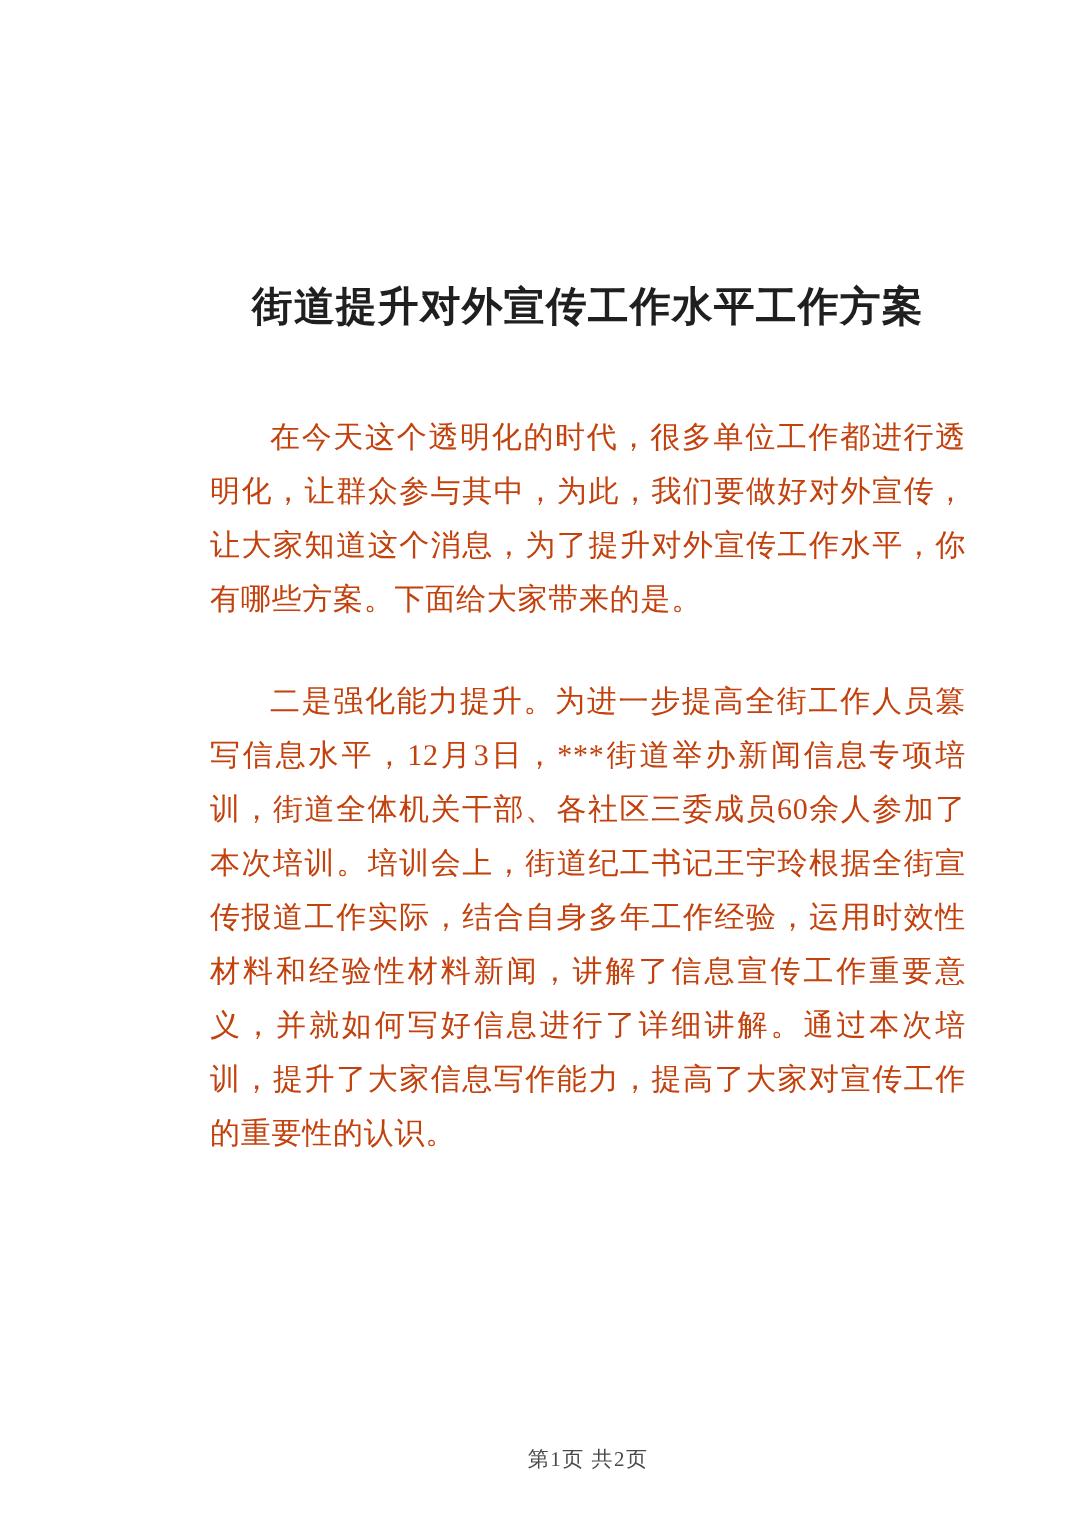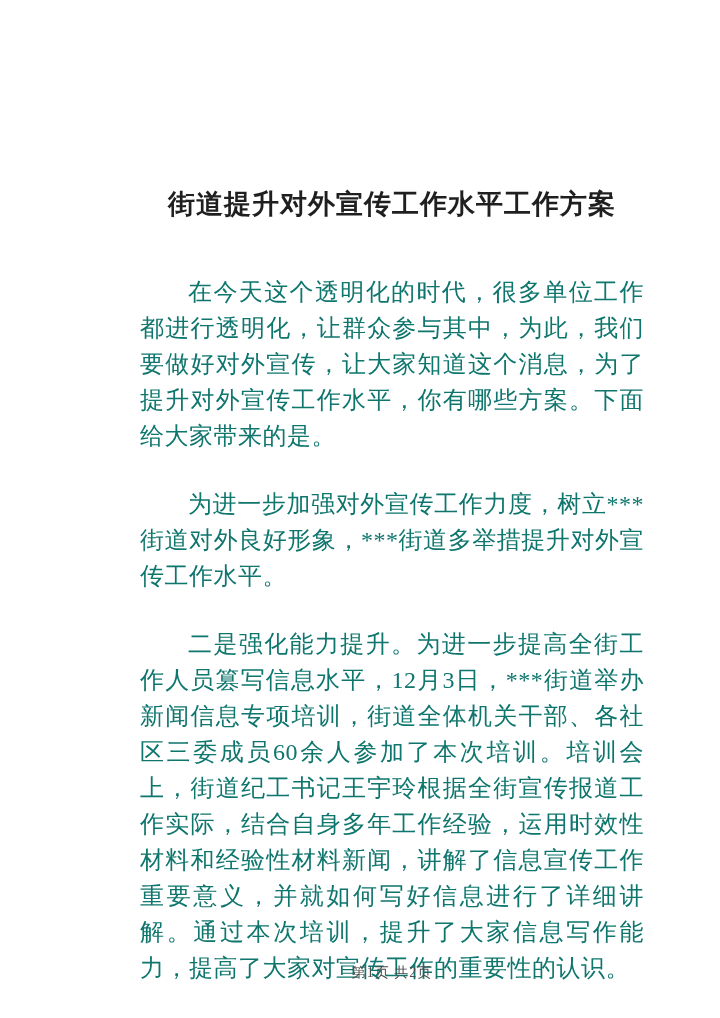--- a/index.html
+++ b/index.html
@@ -31,26 +31,26 @@
       font-size: 27px;
       font-weight: bold;
       text-align: center;
       color: #1f1f1f;
       letter-spacing: 1px;
       margin-bottom: 20px;
       line-height: 36px;
     }
 
     .doc-paragraph {
-      font-size: 24px;
+      font-size: 20px;
       line-height: 36px;
       text-align: justify;
       text-justify: inter-ideograph;
       text-indent: 2em;
-      color: #0f766e;
+      color: #c2410c;
       letter-spacing: 0.5px;
     }
 
     .page-footer {
       position: absolute;
       bottom: 52px;
       left: 0;
       width: 100%;
       text-align: center;
     }
@@ -63,21 +63,20 @@
   </style>
 </head>
 <body>
 
 <div class="page">
   <div class="content">
     <h1 class="doc-title">街道提升对外宣传工作水平工作方案</h1>
 
     <p class="doc-paragraph">在今天这个透明化的时代，很多单位工作都进行透明化，让群众参与其中，为此，我们要做好对外宣传，让大家知道这个消息，为了提升对外宣传工作水平，你有哪些方案。下面给大家带来的是。</p>
 
-    <p class="doc-paragraph">为进一步加强对外宣传工作力度，树立***街道对外良好形象，***街道多举措提升对外宣传工作水平。</p>
 
 
     <p class="doc-paragraph">二是强化能力提升。为进一步提高全街工作人员篡写信息水平，12月3日，***街道举办新闻信息专项培训，街道全体机关干部、各社区三委成员60余人参加了本次培训。培训会上，街道纪工书记王宇玲根据全街宣传报道工作实际，结合自身多年工作经验，运用时效性材料和经验性材料新闻，讲解了信息宣传工作重要意义，并就如何写好信息进行了详细讲解。通过本次培训，提升了大家信息写作能力，提高了大家对宣传工作的重要性的认识。</p>
 
   </div>
 
   <div class="page-footer">
     <span>第1页 共2页</span>
   </div>
 </div>

